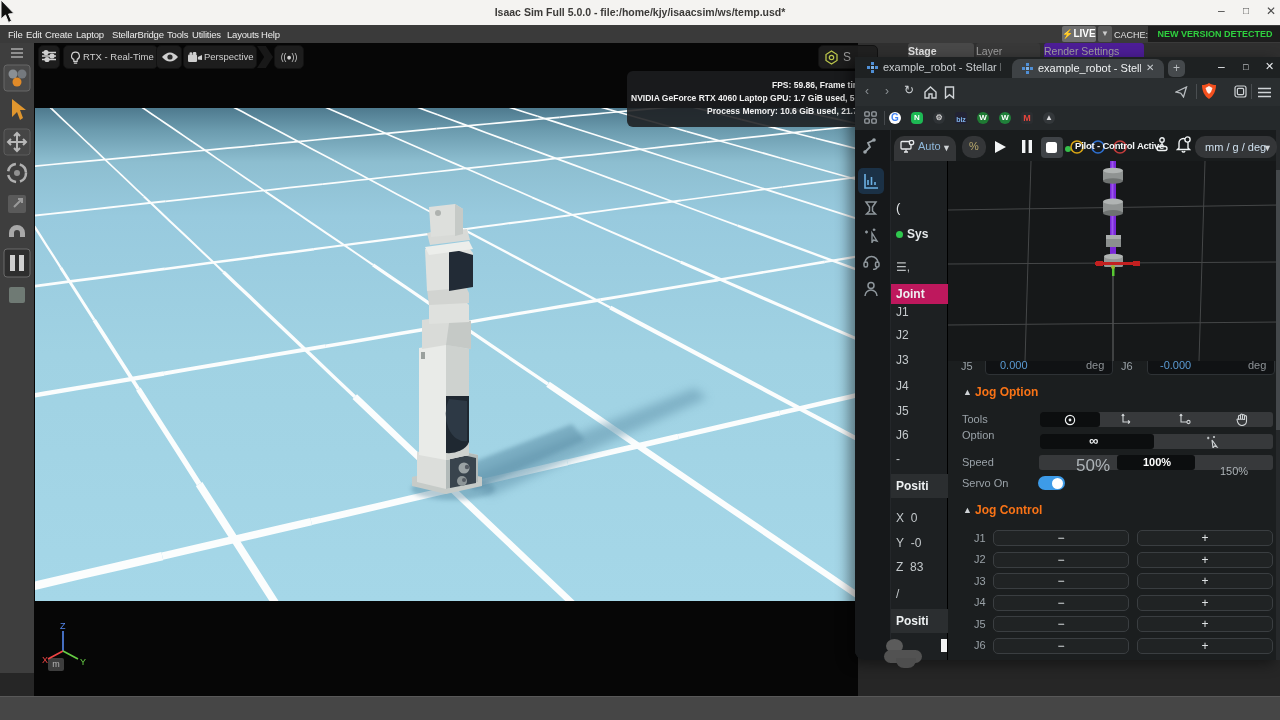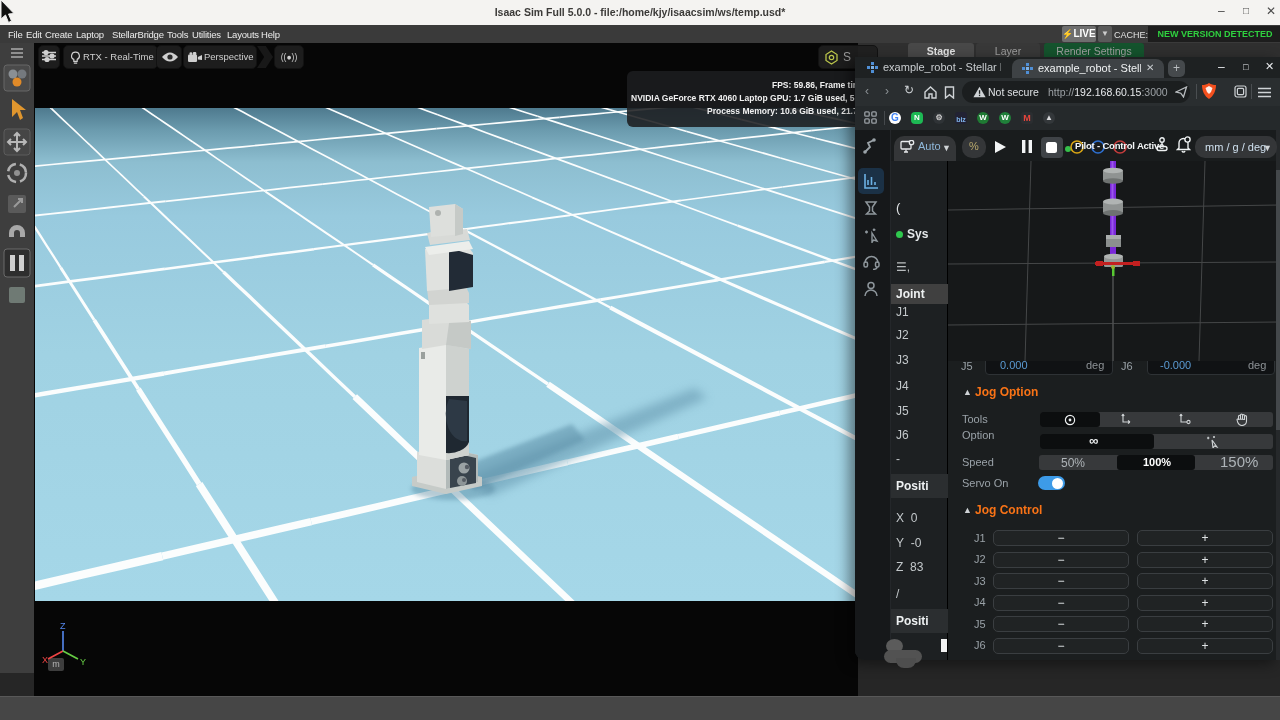--- a/index.html
+++ b/index.html
@@ -11,21 +11,21 @@
 #titlebar .wb{position:absolute;top:4px;color:#4a4a4a;font-size:12px}
 #menubar{left:0;top:25px;width:1280px;height:18px;background:#3a3a3a;color:#ececec;font-size:9.5px}
 #menubar span.m{position:absolute;top:4px;letter-spacing:-0.2px}
 #livewrap{position:absolute;left:1062px;top:1px;height:16px;font-size:10px}
 #live{position:absolute;left:0;top:0;width:34px;height:16px;background:#6e6e6e;border-radius:2px;color:#fff;font-weight:bold;text-align:center;line-height:16px}
 #livedd{position:absolute;left:36px;top:0;width:14px;height:16px;background:#5a5a5a;border-radius:2px;color:#ccc;text-align:center;line-height:15px;font-size:8px}
 #cache{position:absolute;left:52px;top:4px;color:#e0e0e0;font-size:9px}
 #nvd{position:absolute;left:86px;top:0;width:134px;height:16px;background:#1d1d1d;color:#2fd13f;font-size:9px;font-weight:bold;text-align:center;line-height:16px}
 #leftbar{left:0;top:43px;width:34px;height:630px;background:#3e3e3e}
 #stagetabs{left:855px;top:43px;width:425px;height:15px;background:#2f2f2f}
-.stab{position:absolute;top:0;height:15px;font-size:10px;color:#b8b8b8;text-align:center;padding-top:2px;background:#3c3c3c;border-radius:3px 3px 0 0}
+.stab{position:absolute;top:0;height:15px;font-size:10px;color:#b8b8b8;text-align:left;padding-top:2px;background:#3c3c3c;border-radius:3px 3px 0 0}
 
 #viewport{left:34px;top:43px;width:824px;height:710px;background:#060606}
 #vpscene{position:absolute;left:1px;top:65px;width:823px;height:493px}
 .vpill{position:absolute;background:rgba(32,32,32,.92);border:1px solid #121212;border-radius:5px;color:#cfcfcf;font-size:12px;height:24px;line-height:22px;white-space:nowrap;overflow:hidden}
 #fpsbox{position:absolute;left:593px;top:28px;width:231px;height:56px;background:rgba(28,30,32,.88);border-radius:6px 0 0 6px;color:#f0f0f0;font-size:8.5px;font-weight:bold;padding:8px 0 0 0;line-height:13px;white-space:nowrap;overflow:hidden}
 #gizmo{position:absolute;left:8px;top:578px;width:50px;height:52px}
 #mbox{position:absolute;left:14px;top:615px;width:16px;height:13px;background:#3d3d3d;border-radius:2px;color:#b5b5b5;font-size:9px;text-align:center;line-height:13px}
 
 #btabs{left:0;top:673px;width:1280px;height:21px;background:#2c2c2c;background-image:repeating-linear-gradient(0deg,#2c2c2c 0 2px,#303030 2px 4px)}
 .btab{position:absolute;top:0;height:21px;font-size:11px;padding:4px 14px 0 14px}
@@ -76,21 +76,21 @@
  <div id="livewrap">
    <div id="live"><span style="color:#ffd633;font-size:9px">⚡</span>LIVE</div>
    <div id="livedd">▼</div>
    <span id="cache">CACHE:</span>
    <div id="nvd">NEW VERSION DETECTED</div>
  </div>
 </div>
 <div class="abs" id="stagetabs">
  <div class="stab" style="left:53px;width:66px;background:#484848;color:#e2e2e2;font-weight:bold;font-size:10.5px">Stage</div>
  <div class="stab" style="left:121px;width:64px;background:#383838;color:#9f9f9f;font-size:10.5px">Layer</div>
- <div class="stab" style="left:189px;width:100px;background:#14532d;color:#9f9f9f;font-size:10.5px">Render Settings</div>
+ <div class="stab" style="left:189px;width:100px;background:#4c1d95;color:#9f9f9f;font-size:10.5px">Render Settings</div>
 </div>
 <div class="abs" id="leftbar">
 <svg width="34" height="630" viewBox="0 0 34 630">
  <g stroke="#8f8f8f" stroke-width="2" fill="none">
   <path d="M11 6h12M11 10h12M11 14h12"></path>
  </g>
  <rect x="4" y="22" width="26" height="26" rx="3" fill="#4a4a4a" stroke="#666"></rect>
  <circle cx="13" cy="31" r="4.5" fill="#8a8f94"></circle>
         <circle cx="22" cy="31" r="4.5" fill="#74797e"></circle>
  <circle cx="17" cy="39" r="4.5" fill="#e08a28"></circle>
@@ -408,29 +408,20 @@
  <div id="btoolbar">
   <span style="position:absolute;left:10px;top:6px;color:#8d9296;font-size:12px">‹</span>
   <span style="position:absolute;left:30px;top:6px;color:#8d9296;font-size:12px">›</span>
   <span style="position:absolute;left:49px;top:5px;color:#cfd3d6;font-size:12px">↻</span>
   <svg width="13" height="13" viewBox="0 0 13 13" style="position:absolute;left:69px;top:8px">
           <path d="M1 6 6.5 1 12 6v6H8V8H5v4H1Z" fill="none" stroke="#cfd3d6" stroke-width="1.4"></path>
         </svg>
   <svg width="11" height="13" viewBox="0 0 11 13" style="position:absolute;left:89px;top:8px">
           <path d="M1.5 1h8v11L5.5 8.6 1.5 12Z" fill="none" stroke="#cfd3d6" stroke-width="1.4"></path>
         </svg>
-  <div id="urlpill">
-   <svg width="13" height="12" viewBox="0 0 13 12" style="position:absolute;left:11px;top:5px">
-            <path d="M6.5 0.8 12.6 11.3H0.4Z" fill="#cfd3d6"></path>
-            <rect x="5.9" y="4.2" width="1.3" height="3.6" fill="#1b1e1f"></rect>
-            <rect x="5.9" y="8.7" width="1.3" height="1.4" fill="#1b1e1f"></rect>
-          </svg>
-   <span style="position:absolute;left:26px;top:5px;font-size:10.5px;color:#dde0e3">Not secure</span>
-   <span style="position:absolute;left:86px;top:5px;font-size:10.5px;color:#9ca1a5">http://<span style="color:#e8eaed">192.168.60.15</span>:3000</span>
-  </div>
  <svg width="13" height="12" viewBox="0 0 13 12" style="position:absolute;left:320px;top:8px">
           <path d="M1 6 11.5 1 8.5 11 5.8 7.2Z" fill="none" stroke="#b9bdc0" stroke-width="1.3"></path>
         </svg>
   <div style="position:absolute;left:341px;top:6px;width:1px;height:15px;background:#4a4e51"></div>
   <svg width="14" height="16" viewBox="0 0 14 16" style="position:absolute;left:347px;top:5px">
           <path d="M7 0C9 1.5 11.5 2 14 2c0 6-2.5 11-7 14C2.5 13 0 8 0 2c2.5 0 5-.5 7-2Z" fill="#f4501e"></path>
           <path d="M7 3 10.5 5 9 9 7 11 5 9 3.5 5Z" fill="#fff" opacity=".9"></path>
         </svg>
   <svg width="13" height="13" viewBox="0 0 13 13" style="position:absolute;left:379px;top:7px">
           <g fill="none" stroke="#cfd3d6" stroke-width="1.2">
@@ -551,21 +542,21 @@
   <div class="tpill" style="left:388px;top:6px;width:0px;height:22px"></div>
  </div>
  <div class="tpill" style="left:340px;top:6px;width:82px;height:22px;z-index:3">
    <span style="position:absolute;left:10px;top:5px;font-size:11px;color:#cfe0ee">mm / g / deg</span>
    <span class="chev" style="left:68px;top:7px">▼</span>
  </div>
  <div id="leftpanel">
   <div class="lrow" style="top:36px;font-size:13px;color:#dfe3e5">(</div>
   <div class="lrow" style="top:63px"><span style="display:inline-block;width:7px;height:7px;border-radius:50%;background:#2fc84e;margin-right:4px"></span><b style="color:#e4e8ea">Sys</b></div>
   <div class="lrow" style="top:96px;color:#b8bcbe">☰,</div>
-  <div class="lrow" style="top:123px;height:20px;background:#404040;color:#eef1f2;font-weight:bold">Joint</div>
+  <div class="lrow" style="top:123px;height:20px;background:#be185d;color:#eef1f2;font-weight:bold">Joint</div>
   <div class="lrow" style="top:141px">J1</div>
   <div class="lrow" style="top:164px">J2</div>
   <div class="lrow" style="top:189px">J3</div>
   <div class="lrow" style="top:215px">J4</div>
   <div class="lrow" style="top:240px">J5</div>
   <div class="lrow" style="top:264px">J6</div>
   <div class="lrow" style="top:288px">-</div>
   <div class="lrow" style="top:313px;height:24px;background:#2b2e30;color:#eef1f2;font-weight:bold;padding-top:5px">Positi</div>
   <div class="lrow" style="top:347px">X&nbsp;&nbsp;0</div>
   <div class="lrow" style="top:372px">Y&nbsp;&nbsp;-0</div>
@@ -646,24 +637,24 @@
   <div class="segsel" style="left:92px;top:73px;width:114px;height:15px"></div>
   <span style="position:absolute;left:141px;top:72px;color:#eef1f2;font-size:13px;font-weight:bold">∞</span>
   <svg width="13" height="13" viewBox="0 0 13 13" style="position:absolute;left:258px;top:74px">
             <g stroke="#cfd3d5" stroke-width="1.1" fill="none">
               <path d="M6 5 11 12 8.5 11 7 13Z"></path>
               <path d="M1 3h2.4M2.2 1.8v2.4M8 1v2M7 2h2"></path>
             </g>
           </svg>
   <span class="jlab" style="left:14px;top:95px">Speed</span>
   <div class="seg" style="left:91px;top:94px;width:234px;height:15px"></div>
-  <span style="position:absolute;left:113px;top:95px;font-size:12px;color:#aeb4b8">50%</span>
+  <span style="position:absolute;left:128px;top:95px;font-size:17px;color:#aeb4b8">50%</span>
   <div class="segsel" style="left:169px;top:94px;width:78px;height:15px"></div>
   <span style="position:absolute;left:195px;top:95px;font-size:11px;color:#fff;font-weight:bold">100%</span>
-  <span style="position:absolute;left:272px;top:92px;font-size:15px;color:#aeb4b8">150%</span>
+  <span style="position:absolute;left:272px;top:104px;font-size:11px;color:#aeb4b8">150%</span>
   <span class="jlab" style="left:14px;top:116px">Servo On</span>
   <div style="position:absolute;left:90px;top:115px;width:27px;height:14px;border-radius:7px;background:#3d9be8"></div>
   <div style="position:absolute;left:104px;top:116.5px;width:11px;height:11px;border-radius:50%;background:#fff"></div>
   <span class="chev" style="left:15px;top:144px">▲</span>
   <div class="hdr" style="left:27px;top:142px">Jog Control</div>
   <span class="jlab" style="left:26px;top:171px">J1</span>
   <div class="jbtn" style="left:45px;top:169px">−</div>
           <div class="jbtn" style="left:189px;top:169px">+</div>
   <span class="jlab" style="left:26px;top:192px">J2</span>
   <div class="jbtn" style="left:45px;top:190.5px">−</div>

